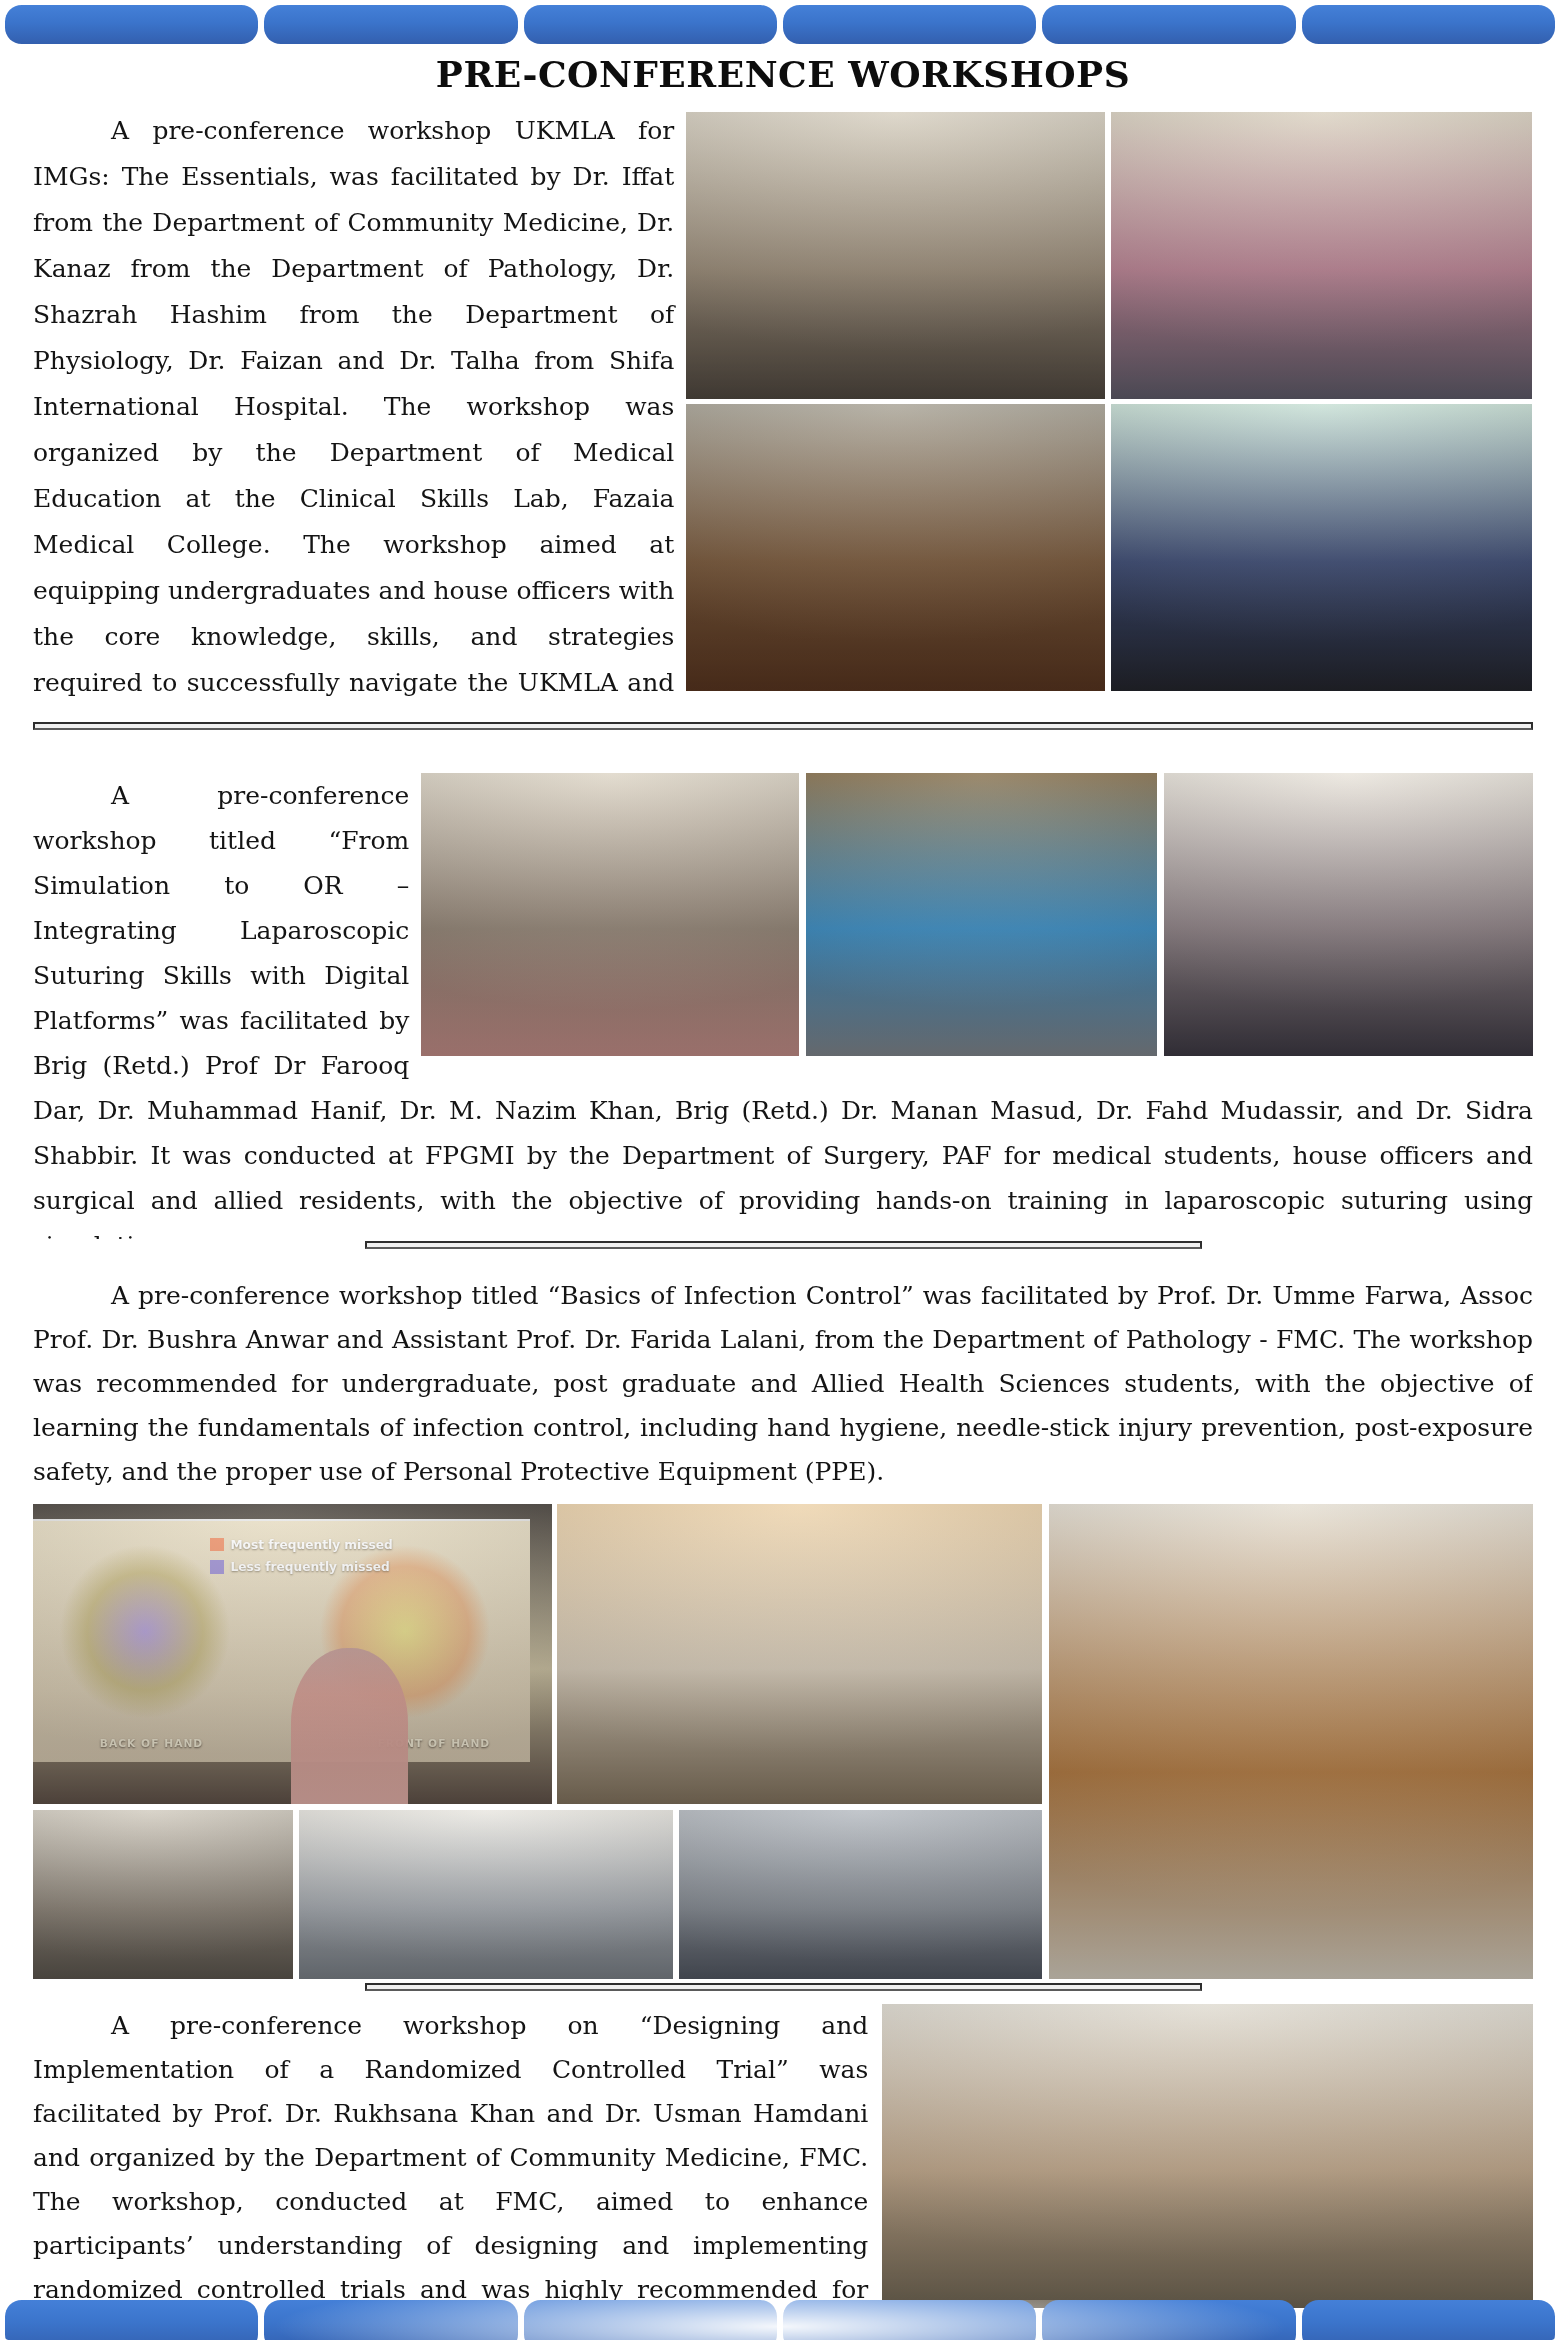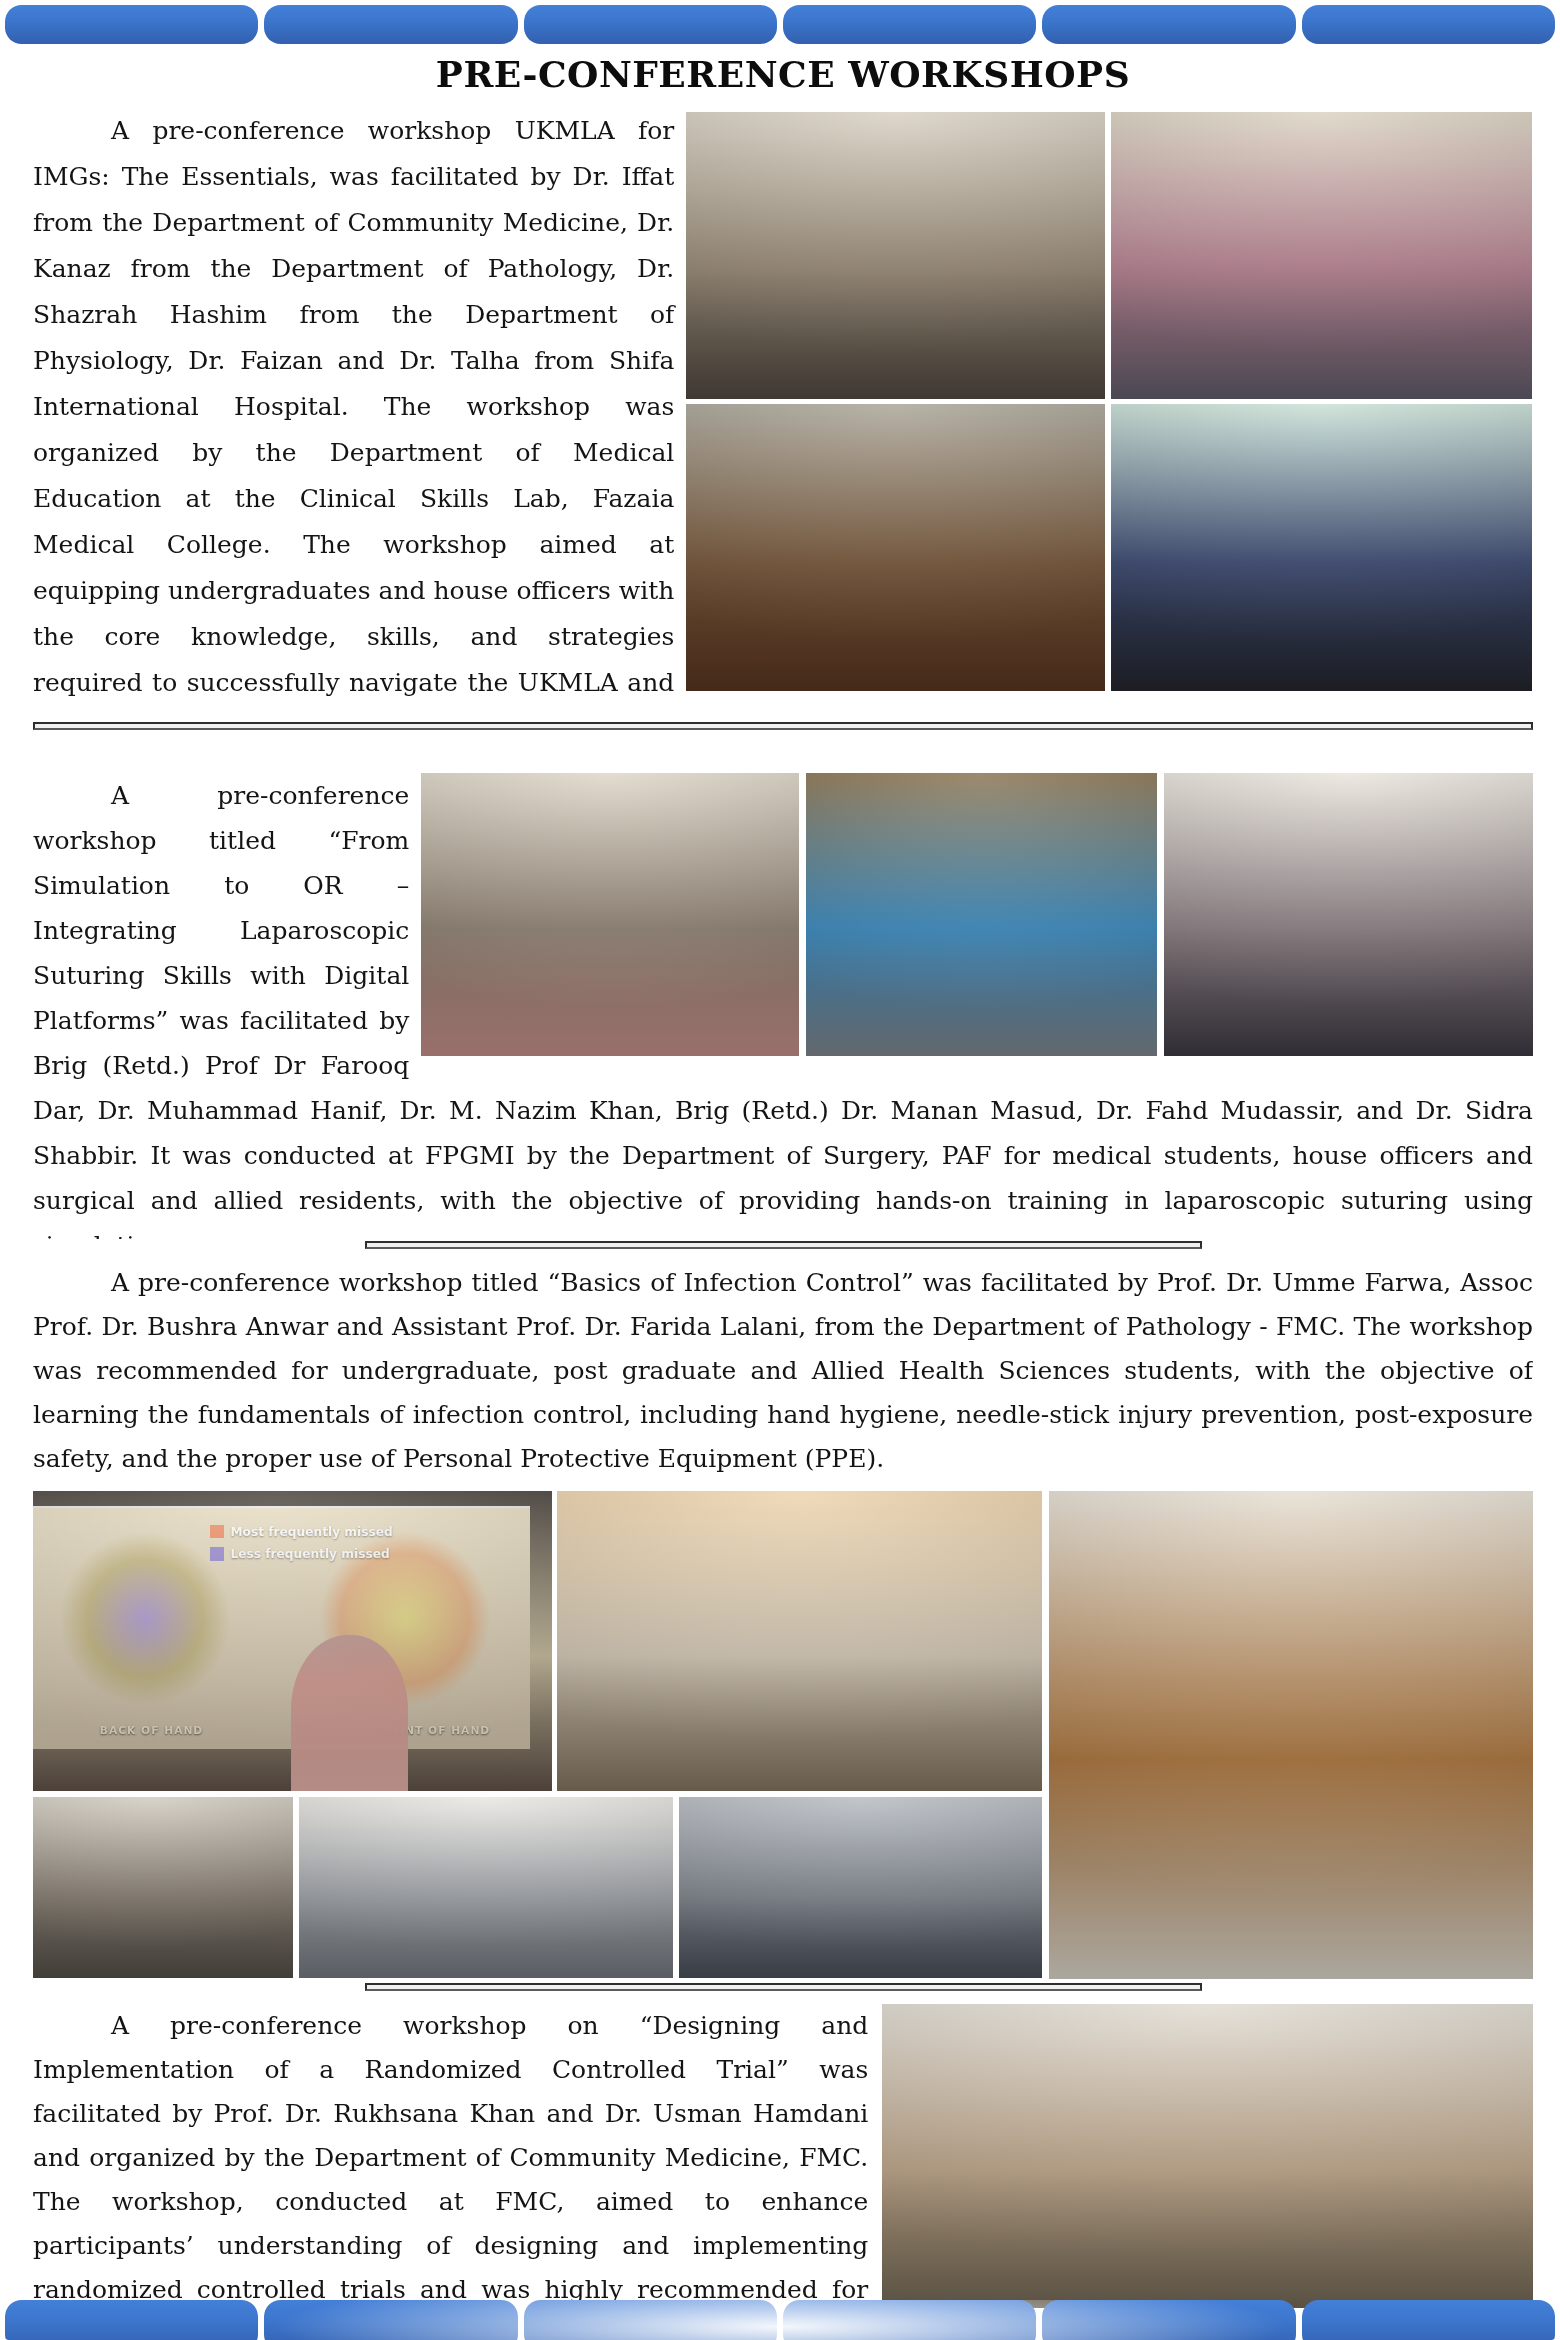--- a/index.html
+++ b/index.html
@@ -77,21 +77,21 @@
   .s2-row{
     float:right;width:1112px;height:283px;margin:0 0 11.7px 11.7px;
     display:flex;gap:6.8px;
   }
   .s2-row .photo:nth-child(1){width:378px;}
   .s2-row .photo:nth-child(2){width:351px;}
   .s2-row .photo:nth-child(3){width:369px;}
   #s2 p{line-height:45px;}
   
   #s3{height:726px;overflow:hidden;margin-top:3.9px;}
-  #s3 p{line-height:44px;margin-top:8px;}
+  #s3 p{line-height:44px;margin-top:21px;}
   .collage{
     margin:9.8px -11.7px 0 -25px;
     display:flex;gap:6.8px;
   }
   .collage-left{width:1034px;display:flex;flex-direction:column;gap:5.9px;}
   .collage-rowA{display:flex;gap:4.9px;height:300px;}
   .collage-rowA .photo:nth-child(1){width:544px;}
   .collage-rowA .photo:nth-child(2){flex:1;}
   .collage-rowB{display:flex;gap:5.9px;height:181px;}
   .collage-rowB .photo:nth-child(1){width:285px;}

